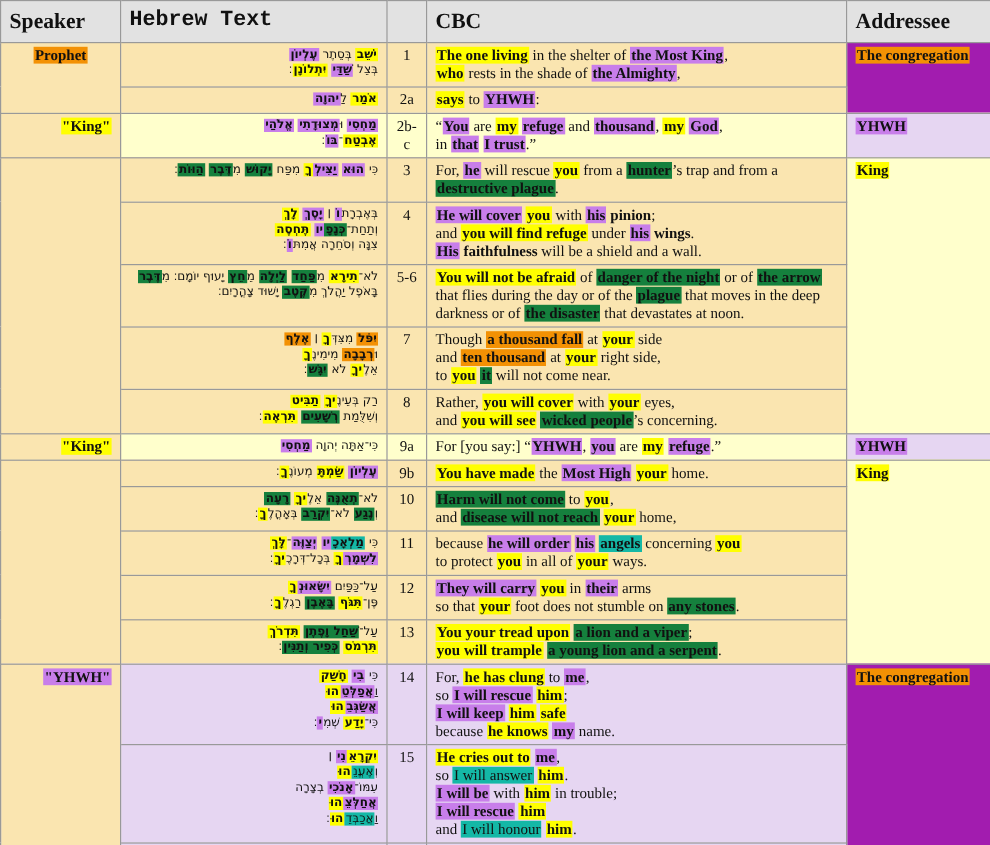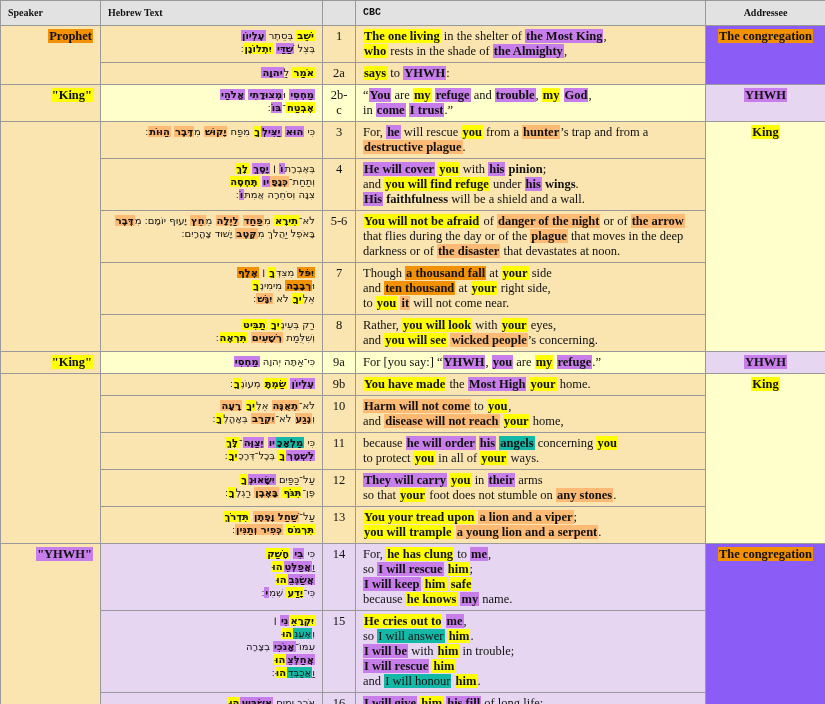--- a/index.html
+++ b/index.html
@@ -1,38 +1,38 @@
 <!DOCTYPE html>
 <html><head>
 <meta charset="utf-8">
 <style>
   html,body{margin:0;padding:0;background:#fff;}
   body{font-family:"Liberation Serif","DejaVu Serif",serif;color:#111;}
   table{border-collapse:collapse;table-layout:fixed;width:825px;}
   td,th{border:1px solid #999;vertical-align:top;padding:3px 7px;font-size:12.5px;line-height:1.2;word-wrap:break-word;}
-  thead th{background:#E2E2E2;text-align:left;font-weight:bold;padding:6px 7px;font-size:10px;}
+  thead th{background:#E2E2E2;text-align:left;font-weight:bold;padding:6px 7px;font-size:18px;}
   .col-speaker{width:100px;}
-  .col-hebrew{width:222px;}
+  .col-hebrew{width:222px;font-family:Liberation Mono, monospace;}
   .col-verse{width:33px;text-align:center;}
-  .col-cbc{width:350px;font-family:Liberation Mono, monospace;}
-  .col-addressee{width:120px;text-align:center;}
+  .col-cbc{width:350px;}
+  .col-addressee{width:120px;}
   td.hebrew{direction:rtl;text-align:right;font-family:"DejaVu Sans",sans-serif;font-size:10px;line-height:1.3;}
   .line{display:block;}
   .bg-wheat{background:#FAE5B0;}
   .bg-pale{background:#FFFFCC;}
   .bg-purple{background:#E6D6F2;}
-  .bg-orange{background:#8b5cf6;}
+  .bg-orange{background:#a21caf;}
   .hl-y{background:#FFFF00;}
   .hl-p{background:#C87EEA;}
   .hl-pl{background:#14b8a6;}
-  .hl-g{background:#fdba74;}
+  .hl-g{background:#15803d;}
   .hl-o{background:#F39104;}
   .b{font-weight:bold;}
   span[class^="hl-"], span[class*=" hl-"]{padding:0 1px;box-decoration-break:clone;}
-  .align-left{text-align:right;}
+  .align-left{text-align:center;}
   .align-right{text-align:right;}
 </style>
 </head>
 <body>
 
 <table>
   <colgroup>
     <col class="col-speaker">
       <col class="col-hebrew">
       <col class="col-verse">
@@ -72,22 +72,22 @@
         </td>
       </tr>
       <tr class="bg-pale">
         <td class="col-speaker bg-wheat align-right" rowspan="1"><span class="hl-y b">"King"</span></td>
         <td class="hebrew">
           <div class="line"><span class="hl-p b">מַחְסִי</span><span> וּ</span><span class="hl-p b">מְצוּדָתִי</span><span> </span><span class="hl-p b">אֱלֹהַי</span></div>
           <div class="line"><span class="hl-y b">אֶבְטַח</span><span>־</span><span class="hl-p b">בּוֹ</span><span>׃</span></div>
         </td>
         <td class="col-verse">2b-c</td>
         <td>
-          <div class="line"><span>“</span><span class="hl-p b">You</span><span> are </span><span class="hl-y b">my</span><span> </span><span class="hl-p b">refuge</span><span> and </span><span class="hl-p b">trouble</span><span>, </span><span class="hl-y b">my</span><span> </span><span class="hl-p b">God</span><span>,</span></div>
-          <div class="line"><span>in </span><span class="hl-p b">come</span><span> </span><span class="hl-p b">I trust</span><span>.”</span></div>
+          <div class="line"><span>“</span><span class="hl-p b">You</span><span> are </span><span class="hl-y b">my</span><span> </span><span class="hl-p b">refuge</span><span> and </span><span class="hl-p b">thousand</span><span>, </span><span class="hl-y b">my</span><span> </span><span class="hl-p b">God</span><span>,</span></div>
+          <div class="line"><span>in </span><span class="hl-p b">that</span><span> </span><span class="hl-p b">I trust</span><span>.”</span></div>
         </td>
         <td class="col-addressee bg-purple" rowspan="1"><span class="hl-p b">YHWH</span></td>
       </tr>
       <tr class="bg-wheat">
         <td class="col-speaker bg-wheat align-left" rowspan="5"></td>
         <td class="hebrew">
           <div class="line"><span>כִּי </span><span class="hl-p b">הוּא</span><span> </span><span class="hl-p b">יַצִּילְ</span><span class="hl-y b">ךָ</span><span> מִפַּח </span><span class="hl-g b">יָקוּשׁ</span><span> מִ</span><span class="hl-g b">דֶּבֶר</span><span> </span><span class="hl-g b">הַוּוֹת</span><span>׃</span></div>
         </td>
         <td class="col-verse">3</td>
         <td>
@@ -130,21 +130,21 @@
           <div class="line"><span>to </span><span class="hl-y b">you</span><span> </span><span class="hl-g b">it</span><span> will not come near.</span></div>
         </td>
       </tr>
       <tr class="bg-wheat">
         <td class="hebrew">
           <div class="line"><span>רַק בְּעֵינֶ</span><span class="hl-y b">יךָ</span><span> </span><span class="hl-y b">תַבִּיט</span></div>
           <div class="line"><span>וְשִׁלֻּמַת </span><span class="hl-g b">רְשָׁעִים</span><span> </span><span class="hl-y b">תִּרְאֶה</span><span>׃</span></div>
         </td>
         <td class="col-verse">8</td>
         <td>
-          <div class="line"><span>Rather, </span><span class="hl-y b">you will look</span><span> with </span><span class="hl-y b">your</span><span> eyes,</span></div>
+          <div class="line"><span>Rather, </span><span class="hl-y b">you will cover</span><span> with </span><span class="hl-y b">your</span><span> eyes,</span></div>
           <div class="line"><span>and </span><span class="hl-y b">you will see</span><span> </span><span class="hl-g b">wicked people</span><span>’s concerning.</span></div>
         </td>
       </tr>
       <tr class="bg-pale">
         <td class="col-speaker bg-wheat align-right" rowspan="1"><span class="hl-y b">"King"</span></td>
         <td class="hebrew">
           <div class="line"><span>כִּי־אַתָּה יְהוָה </span><span class="hl-p b">מַחְסִי</span></div>
         </td>
         <td class="col-verse">9a</td>
         <td>

